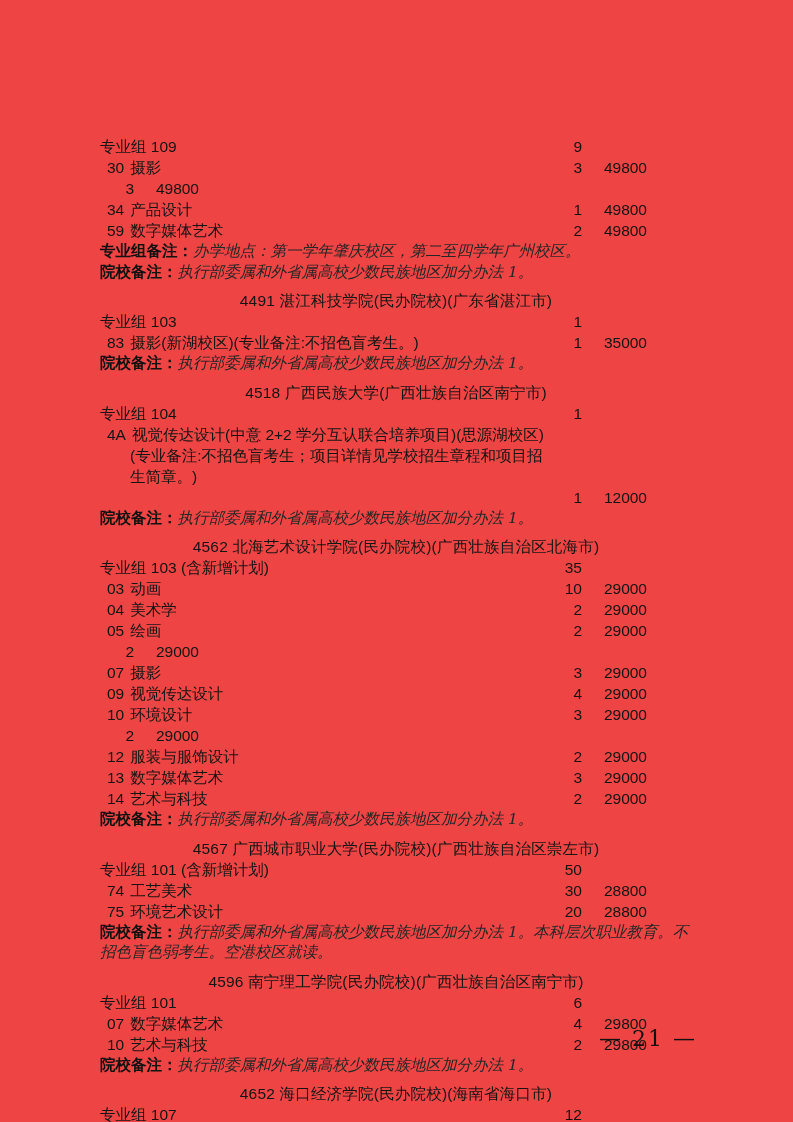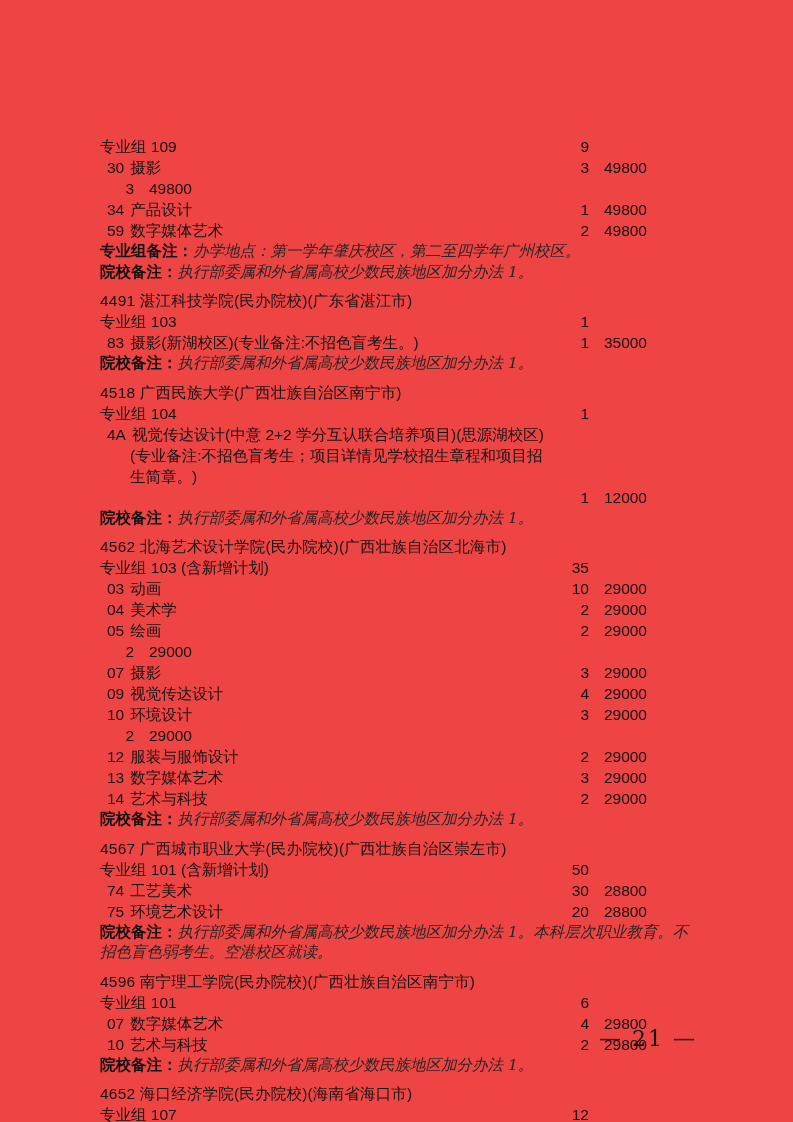--- a/index.html
+++ b/index.html
@@ -27,29 +27,30 @@
     top: 136px;
     width: 592px;
     font-size: 15.5px;
     line-height: 21px;
   }
   .block { margin: 0; }
   .u-header {
     margin-top: 8px;
     white-space: nowrap;
     letter-spacing: 0.2px;
+    text-align: center;
   }
   .row {
     display: flex;
     padding-right: 45px;
     align-items: flex-start;
   }
   .row .name { flex: 1; }
   .row .cnt  { width: 34px; text-align: right; flex: none; }
-  .row .fee  { width: 58px; text-align: right; flex: none; }
+  .row .fee  { width: 58px; text-align: right; flex: none; padding-left: 7px; }
   .group-row .name { padding-left: 0; }
   .major-row .name {
     padding-left: 30px;
     text-indent: -23px;
   }
   .major-row .code { margin-right: 6px; }
   .remark {
     width: 592px;
     line-height: 20.5px;
   }

